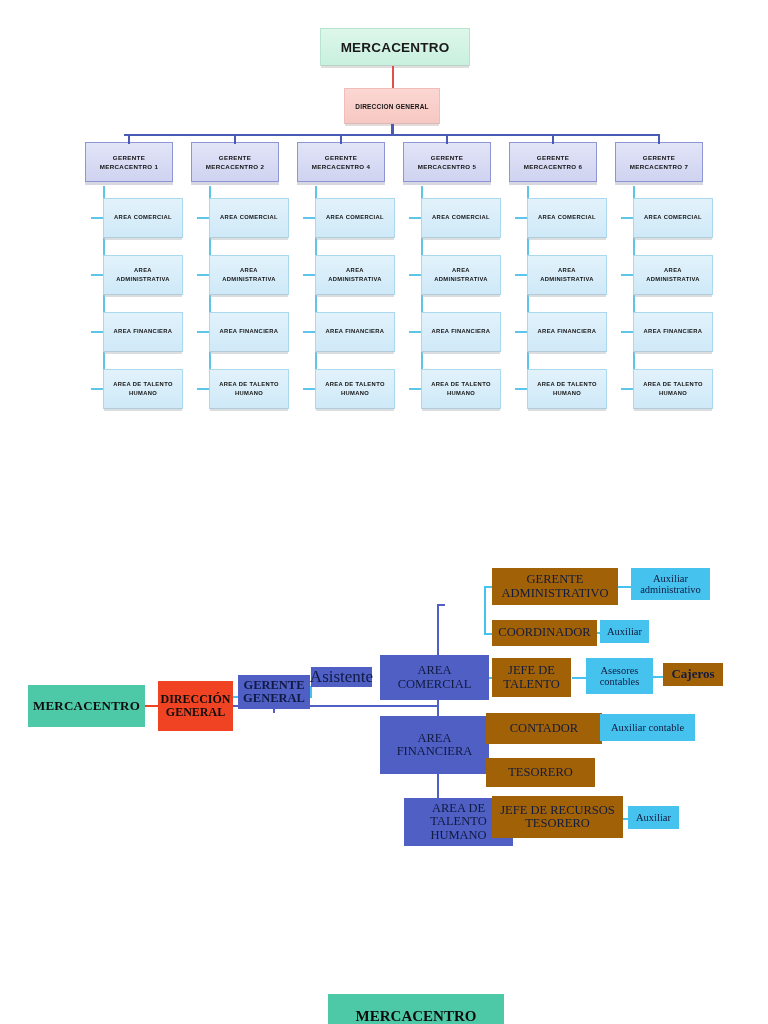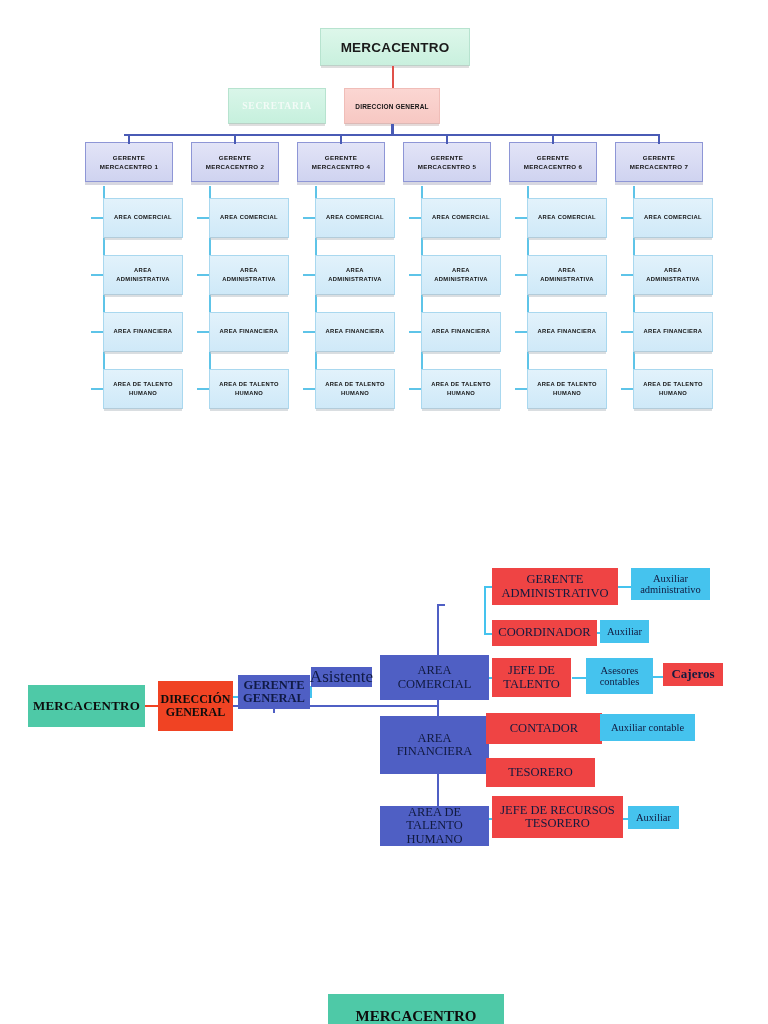--- a/index.html
+++ b/index.html
@@ -144,23 +144,23 @@
     font-size: 17px;
   }
 
   .d2-area {
     background: #4f5fc4; color: #111a3f;
     font-size: 12.5px; left: 380px; width: 109px;
   }
   .d2-a-admin { top: 28px; height: 57px; }
   .d2-a-comer { top: 107px; height: 45px; }
   .d2-a-finan { top: 168px; height: 58px; }
-  .d2-a-talen { top: 258px; height: 40px; }
-
-  .d2-l2 { background: #ef4444; color: #111a3f; font-size: 12.5px; }
+  .d2-a-talen { top: 250px; height: 48px; margin-left: 24px; }
+
+  .d2-l2 { background: #a16207; color: #111a3f; font-size: 12.5px; }
   .d2-l3 { background: #45c3ee; color: #111a3f; font-size: 10.5px; }
 
   .d2-gadmin   { left: 492px; top: 20px;  width: 126px; height: 37px; }
   .d2-auxadmin { left: 631px; top: 20px;  width: 79px;  height: 32px; }
   .d2-coord    { left: 492px; top: 72px;  width: 105px; height: 26px; }
   .d2-auxcoord { left: 600px; top: 72px;  width: 49px;  height: 23px; }
   .d2-jefevent { left: 492px; top: 110px; width: 79px;  height: 39px; }
   .d2-asesores { left: 586px; top: 110px; width: 67px;  height: 36px; }
   .d2-cajeros  { left: 663px; top: 115px; width: 60px;  height: 23px; font-weight: bold; font-size: 13px; }
   .d2-contador { left: 486px; top: 165px; width: 116px; height: 31px; }
@@ -186,21 +186,20 @@
 <body>
 
 <div id="page">
 
   <div id="diagram1">
 
     <div class="d1-root">MERCACENTRO</div>
 
     <div class="d1-vline-red"></div>
 
-    <div class="d1-secretaria">SECRETARIA</div>
 
     <div class="d1-direccion">DIRECCION GENERAL</div>
 
     <div class="d1-vline-blue"></div>
     <div class="d1-hbus"></div>
 
     <div id="d1-columns">
         <div class="d1-col" style="left: 85px;">
           <div class="d1-gerente">
             <span>GERENTE</span>

